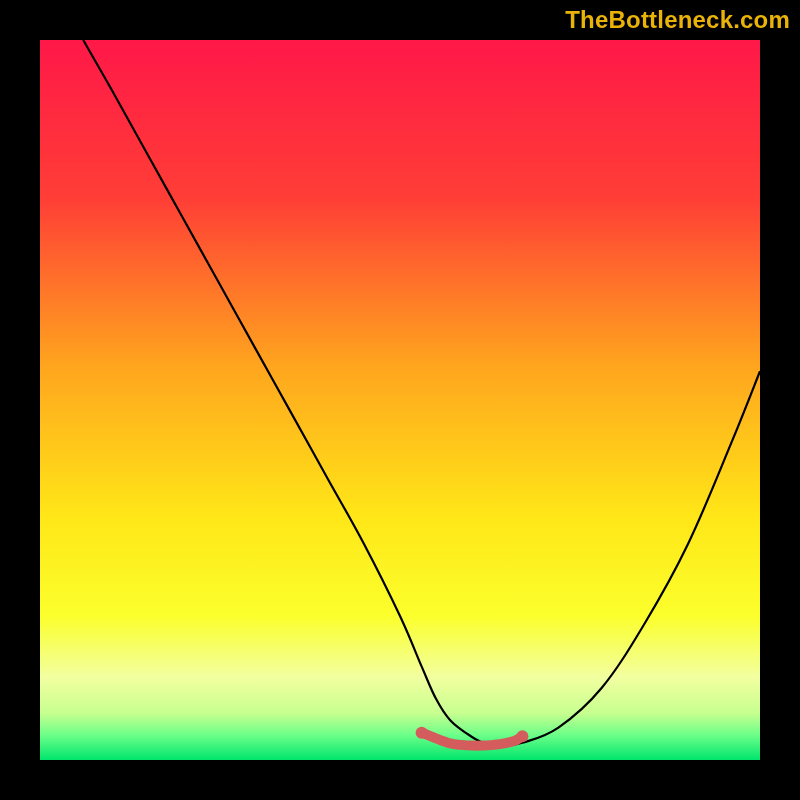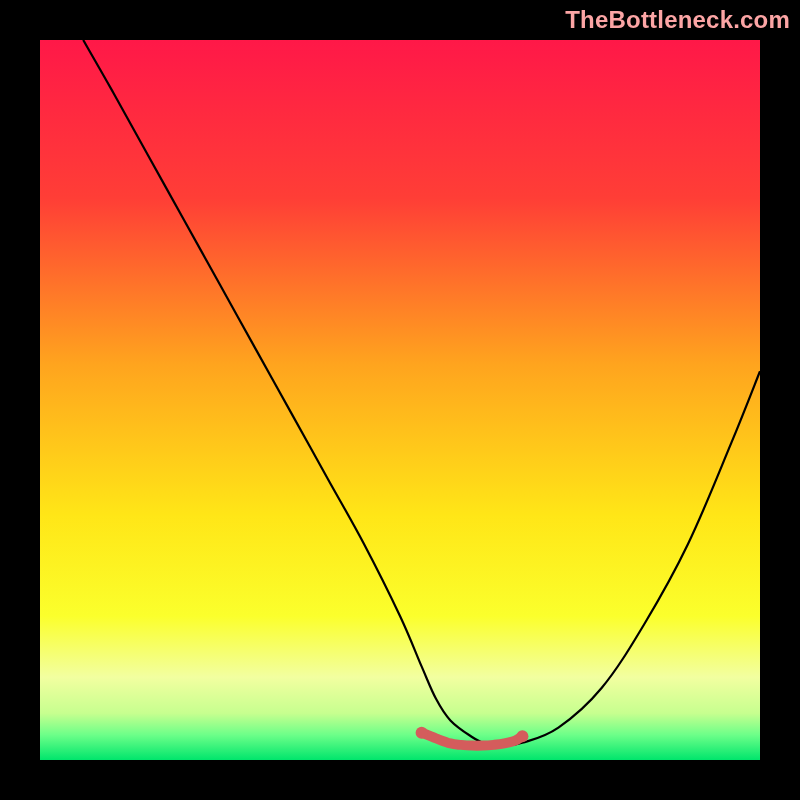--- a/index.html
+++ b/index.html
@@ -16,21 +16,21 @@
     width: 800px;
     height: 800px;
     background: #000;
   }
   .watermark {
     position: absolute;
     top: 6px;
     right: 10px;
     font-size: 24px;
     font-weight: bold;
-    color: #fca5a5;
+    color: #eab308;
     letter-spacing: 0.2px;
     user-select: none;
   }
   svg {
     display: block;
   }
 </style>
 </head>
 <body>
 

